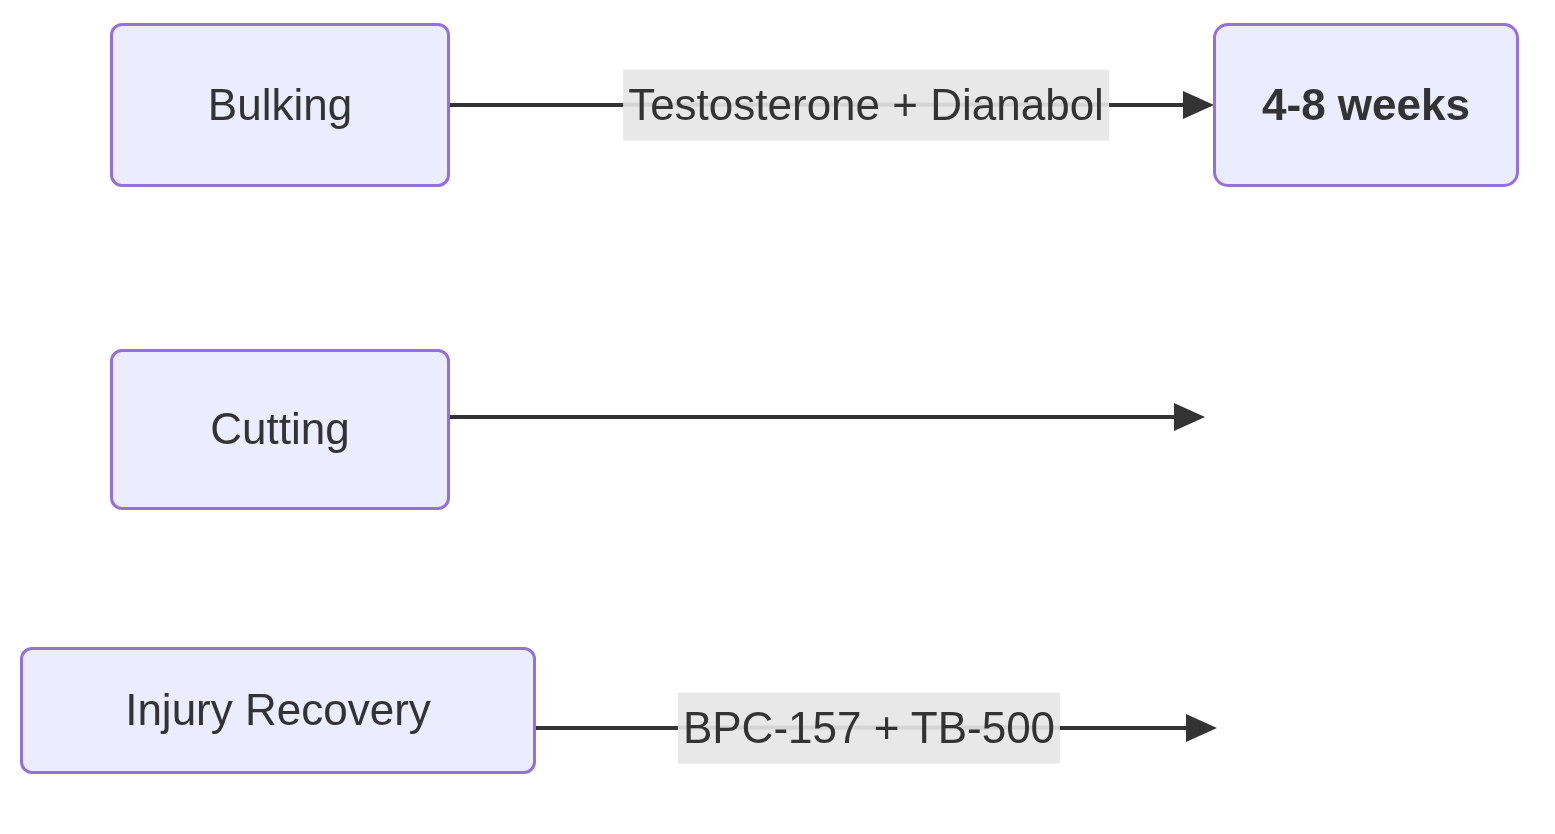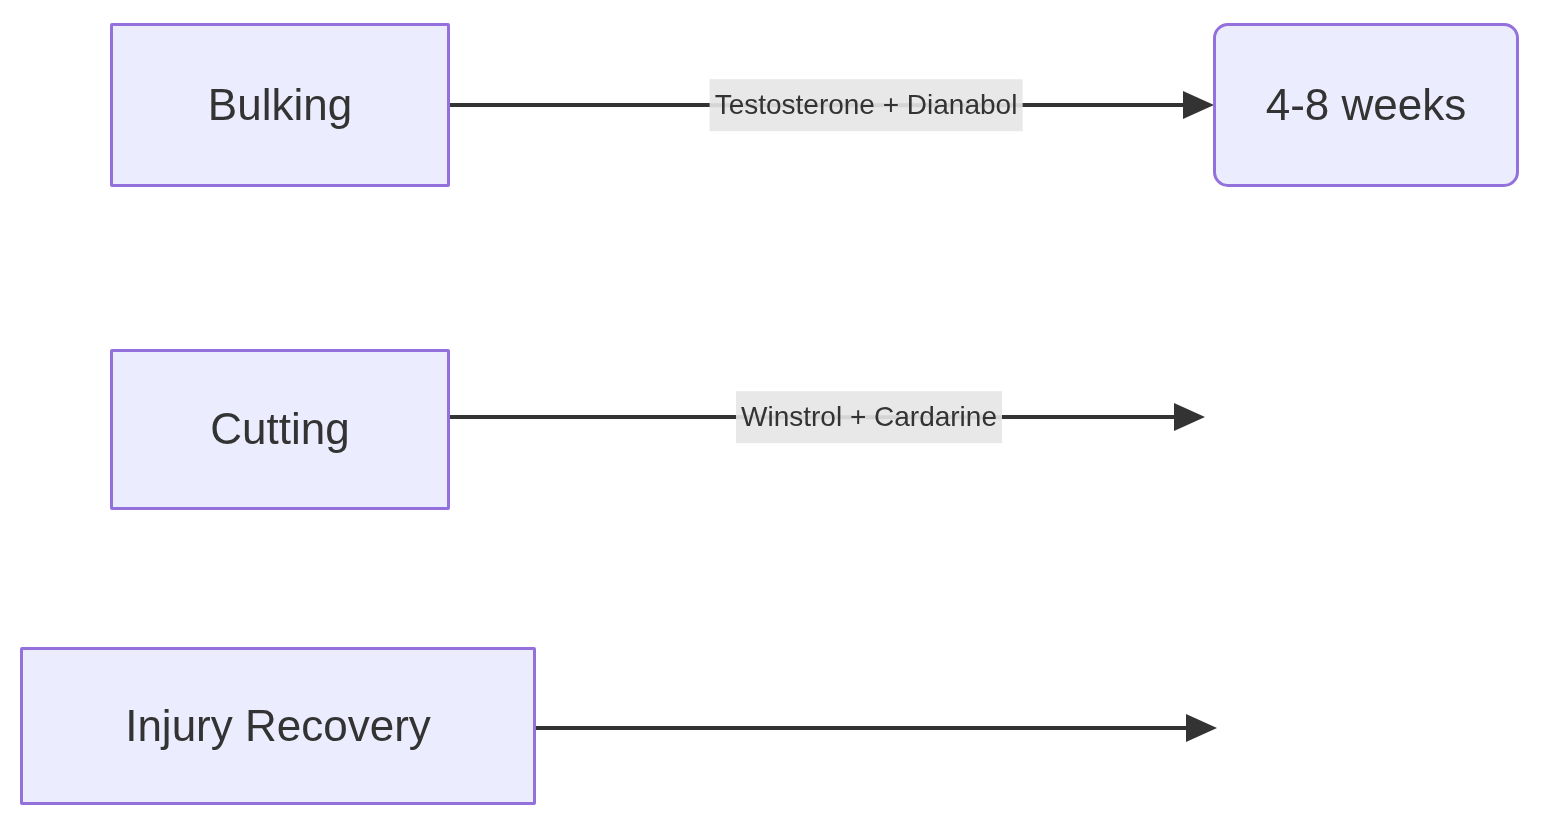--- a/index.html
+++ b/index.html
@@ -29,42 +29,42 @@
     display: flex;
     align-items: center;
     justify-content: center;
     background: var(--node-fill);
     border: 3px solid var(--node-border);
     color: var(--text);
     font-size: 44px;
     line-height: 1.2;
     white-space: nowrap;
   }
-  .node.source { border-radius: 2px; }
-  .node.target { border-radius: 15px; }
+  .node.source { border-radius: 12px; }
+  .node.target { border-radius: 15px; font-weight: bold; }
 
   .edge-line {
     position: absolute;
     height: 4px;
     background: var(--edge-line);
   }
   .arrowhead {
     position: absolute;
     width: 0;
     height: 0;
     border-top: 14px solid transparent;
     border-bottom: 14px solid transparent;
     border-left: 31px solid var(--edge-line);
   }
   .edge-label {
     position: absolute;
     transform: translate(-50%, -50%);
     background: var(--edge-label-bg);
     color: var(--text);
-    font-size: 28px;
+    font-size: 44px;
     line-height: 1.2;
     padding: 9px 5px;
     white-space: nowrap;
   }
   
   .edge-label::before {
     content: "";
     position: absolute;
     left: 0; right: 0;
     top: 50%;
@@ -82,21 +82,21 @@
   .r1-tgt   { left: 1213px; top: 23px;  width: 306px; height: 164px; }
 
   
   .r2-src   { left: 110px;  top: 336px; width: 340px; height: 161px; margin-top: 13px; }
   .r2-line  { left: 450px;  top: 415px; width: 727px; }
   .r2-arrow { left: 1174px; top: 403px; }
   .r2-label { left: 869px;  top: 417px; }
   .r2-tgt   { left: 1204px; top: 336px; width: 326px; height: 162px; }
 
   
-  .r3-src   { left: 20px;   top: 647px; width: 516px; height: 158px; }
+  .r3-src   { left: 20px;   top: 647px; width: 516px; height: 127px; }
   .r3-line  { left: 536px;  top: 726px; width: 653px; }
   .r3-arrow { left: 1186px; top: 714px; }
   .r3-label { left: 869px;  top: 728px; }
   .r3-tgt   { left: 1217px; top: 648px; width: 303px; height: 162px; }
 </style>
 </head>
 <body>
 
 <div class="canvas">
 
@@ -108,21 +108,21 @@
   <div class="edge-label r1-label">Testosterone + Dianabol</div>
   <div class="node target r1-tgt">
     <span>4-8 weeks</span>
   </div>
 
   <div class="node source r2-src">
     <span>Cutting</span>
   </div>
   <div class="edge-line r2-line"></div>
   <div class="arrowhead r2-arrow"></div>
-  <div class="edge-label r2-label">Winstrol + Cardarine</div>
 
   <div class="node source r3-src">
     <span>Injury Recovery</span>
   </div>
   <div class="edge-line r3-line"></div>
   <div class="arrowhead r3-arrow"></div>
+  <div class="edge-label r3-label">BPC-157 + TB-500</div>
 
 </div>
 
 </body></html>

